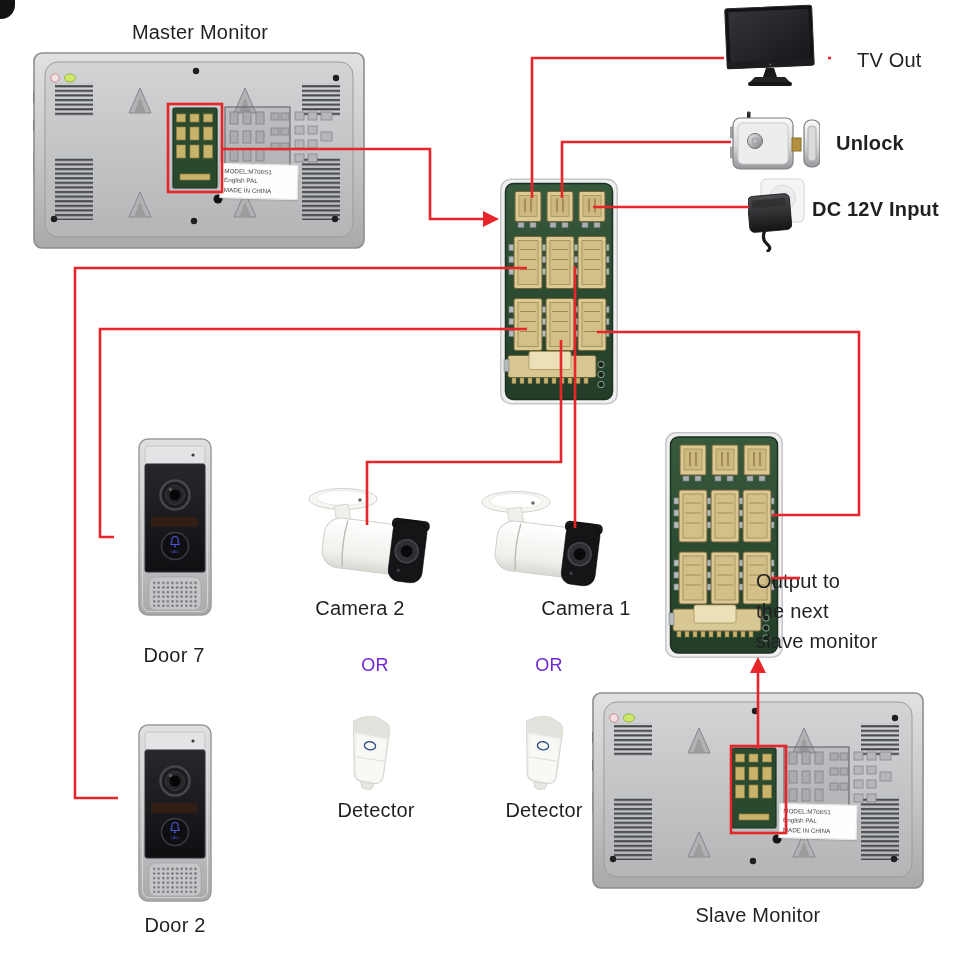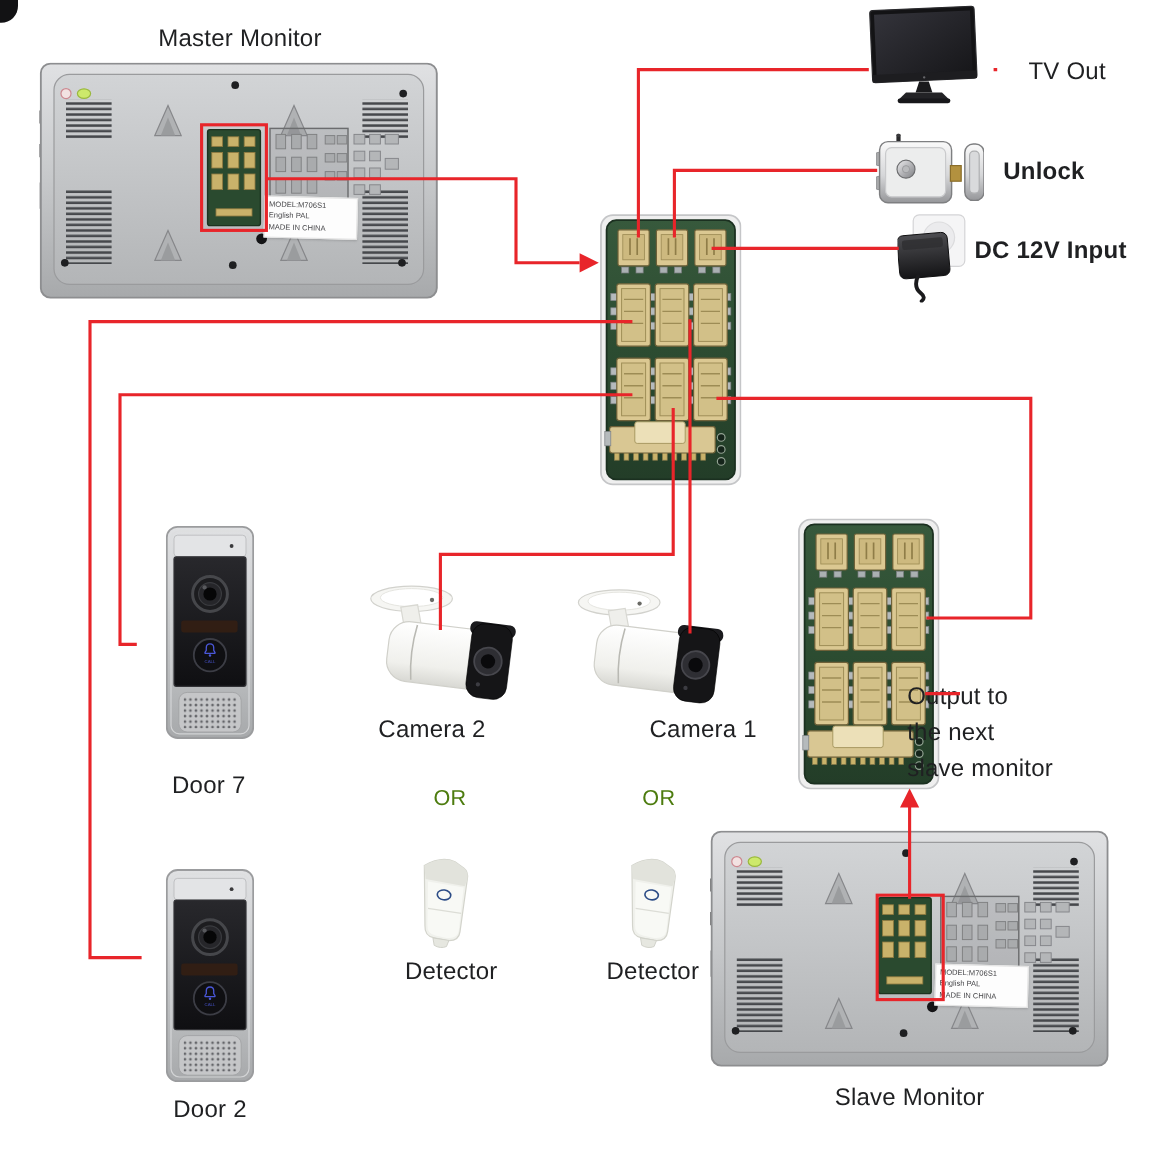--- a/index.html
+++ b/index.html
@@ -1,21 +1,21 @@
 <!DOCTYPE html>
 <html><head>
 <meta charset="utf-8">
 <style>
   html,body{margin:0;padding:0;background:#fff;}
   .stage{position:relative;width:960px;height:960px;background:#ffffff;overflow:hidden;
          font-family:"Liberation Sans",sans-serif;}
   .dev{position:absolute;}
   .lbl{position:absolute;color:#1f2022;font-size:20px;letter-spacing:.2px;white-space:nowrap;z-index:15;}
   .ctr{text-align:center;}
-  .or{color:#4d7c0f;font-size:18px;}
+  .or{color:#6d28d9;font-size:18px;}
   .multiline{line-height:30px;}
   .mlabel{position:absolute;z-index:12;background:#fdfdfd;border:1px solid #e3e3e3;
           box-shadow:0 1px 2px rgba(0,0,0,.15);width:73px;height:31px;padding:2px 0 0 3px;
           font-size:6.3px;line-height:1.5;color:#47474a;transform:rotate(1.5deg);}
   .corner{position:absolute;left:0;top:0;width:15px;height:19px;background:#121214;
           border-bottom-right-radius:14px;z-index:5;}
   .wires{position:absolute;left:0;top:0;z-index:30;pointer-events:none;}
   svg text{font-family:"Liberation Sans",sans-serif;}
 </style>
 </head>

